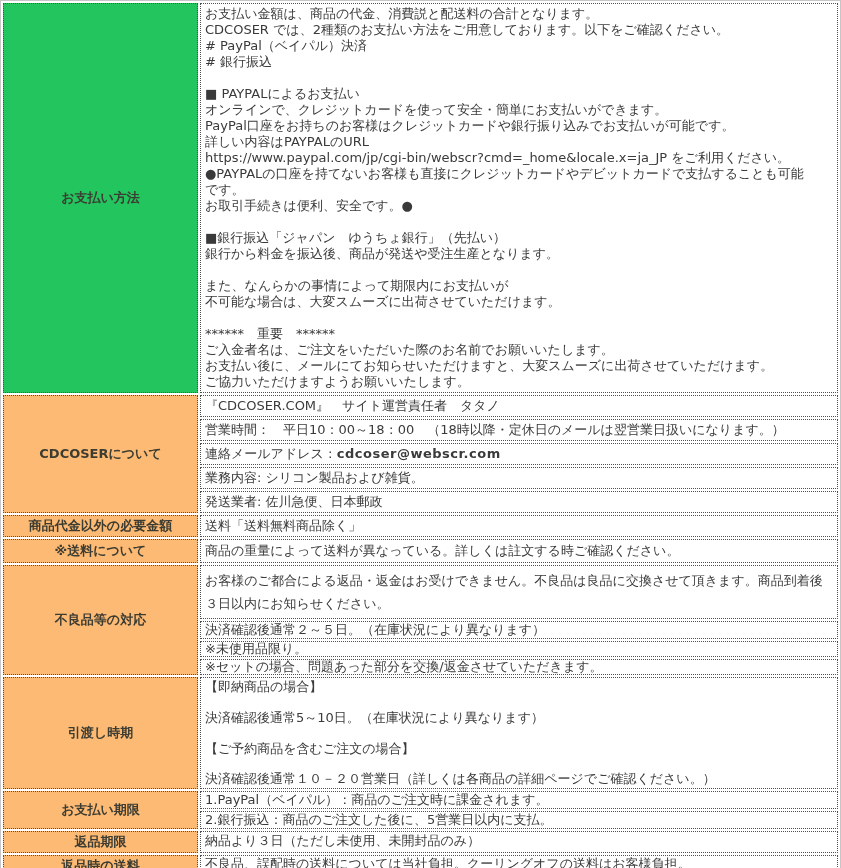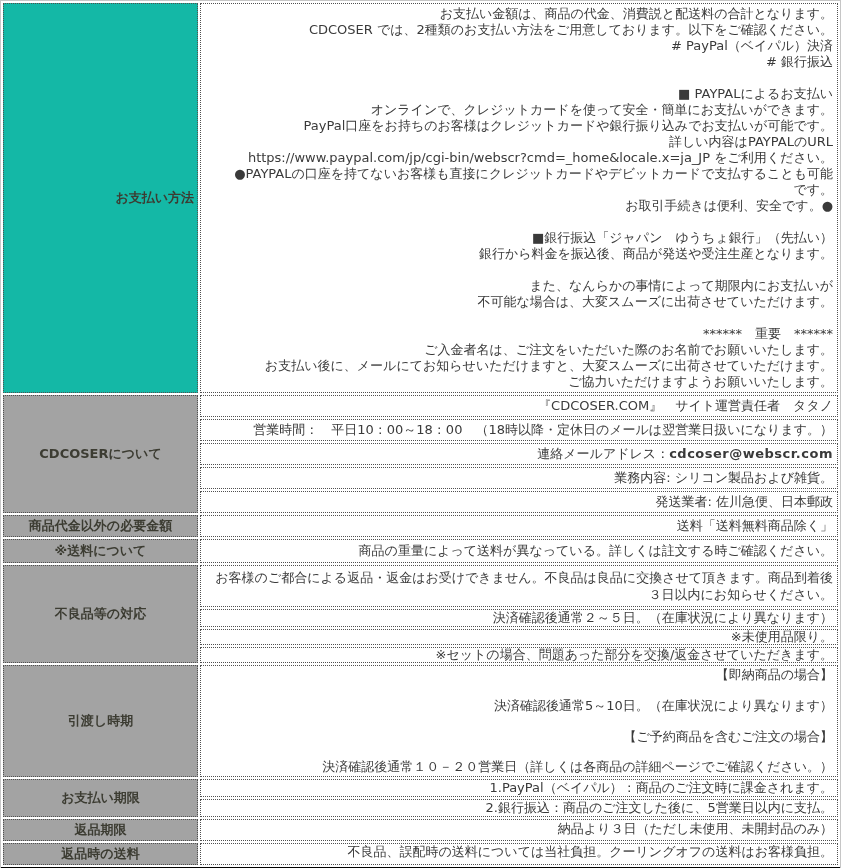--- a/index.html
+++ b/index.html
@@ -10,32 +10,32 @@
     font-family:"DejaVu Sans", sans-serif;
     font-size:13px; color:#3a3a3a;
     display:flex; flex-direction:column; overflow:hidden;
   }
   table.info-table {
     border-collapse:separate; border-spacing:2px;
     width:100%; table-layout:fixed;
   }
   td { border:1px dotted #4f4f4f; vertical-align:top; box-sizing:border-box; overflow:hidden; }
   td.hdr {
-    width:195px; background:#a3a3a3; color:#3c3c32;
+    width:195px; background:#fdba74; color:#3c3c32;
     font-weight:bold; text-align:center; vertical-align:middle;
     padding:2px 3px; line-height:16px;
   }
-  td.hdr.white { background:#14b8a6;text-align:right; }
-  td.c { padding:1px 4px; line-height:16px;text-align:right; }
+  td.hdr.white { background:#22c55e; }
+  td.c { padding:1px 4px; line-height:16px; }
   td.r1 { padding:2px 4px; }
   td.r1 div { line-height:16.0px; min-height:16.0px; white-space:pre-wrap; }
   td.sub { padding:2px 4px; }
   td.r3 { padding:2px 4px; }
   td.r4 { padding:3px 4px;margin-left:12px; }
-  td.r5a { padding:3px 4px; line-height:17px; }
+  td.r5a { padding:3px 4px; line-height:23px; }
   td.r5b { padding:0 4px; }
   td.r5c { padding:0 4px; line-height:14px; }
   td.r6 { padding:1px 4px; }
   td.r6 div { line-height:15.4px; min-height:15.4px; white-space:pre-wrap; }
   td.r7 { padding:0 4px; }
   td.r8 { padding:1px 4px; }
   td.r9 { padding:0 4px; }
   .email-bold { font-weight:bold; letter-spacing:0.5px; }
   .bottom-bar { margin-top:auto; height:4px; background:#000000; width:100%; }
 </style>

